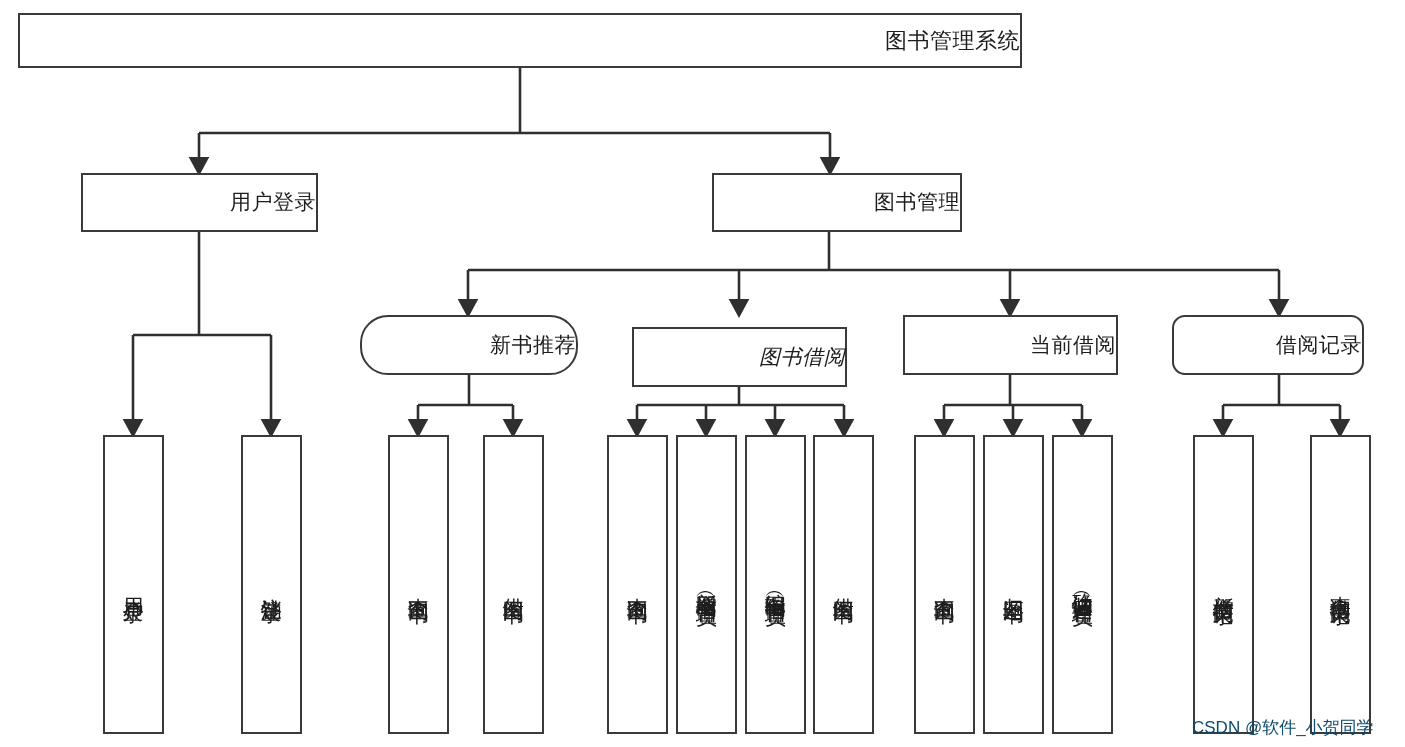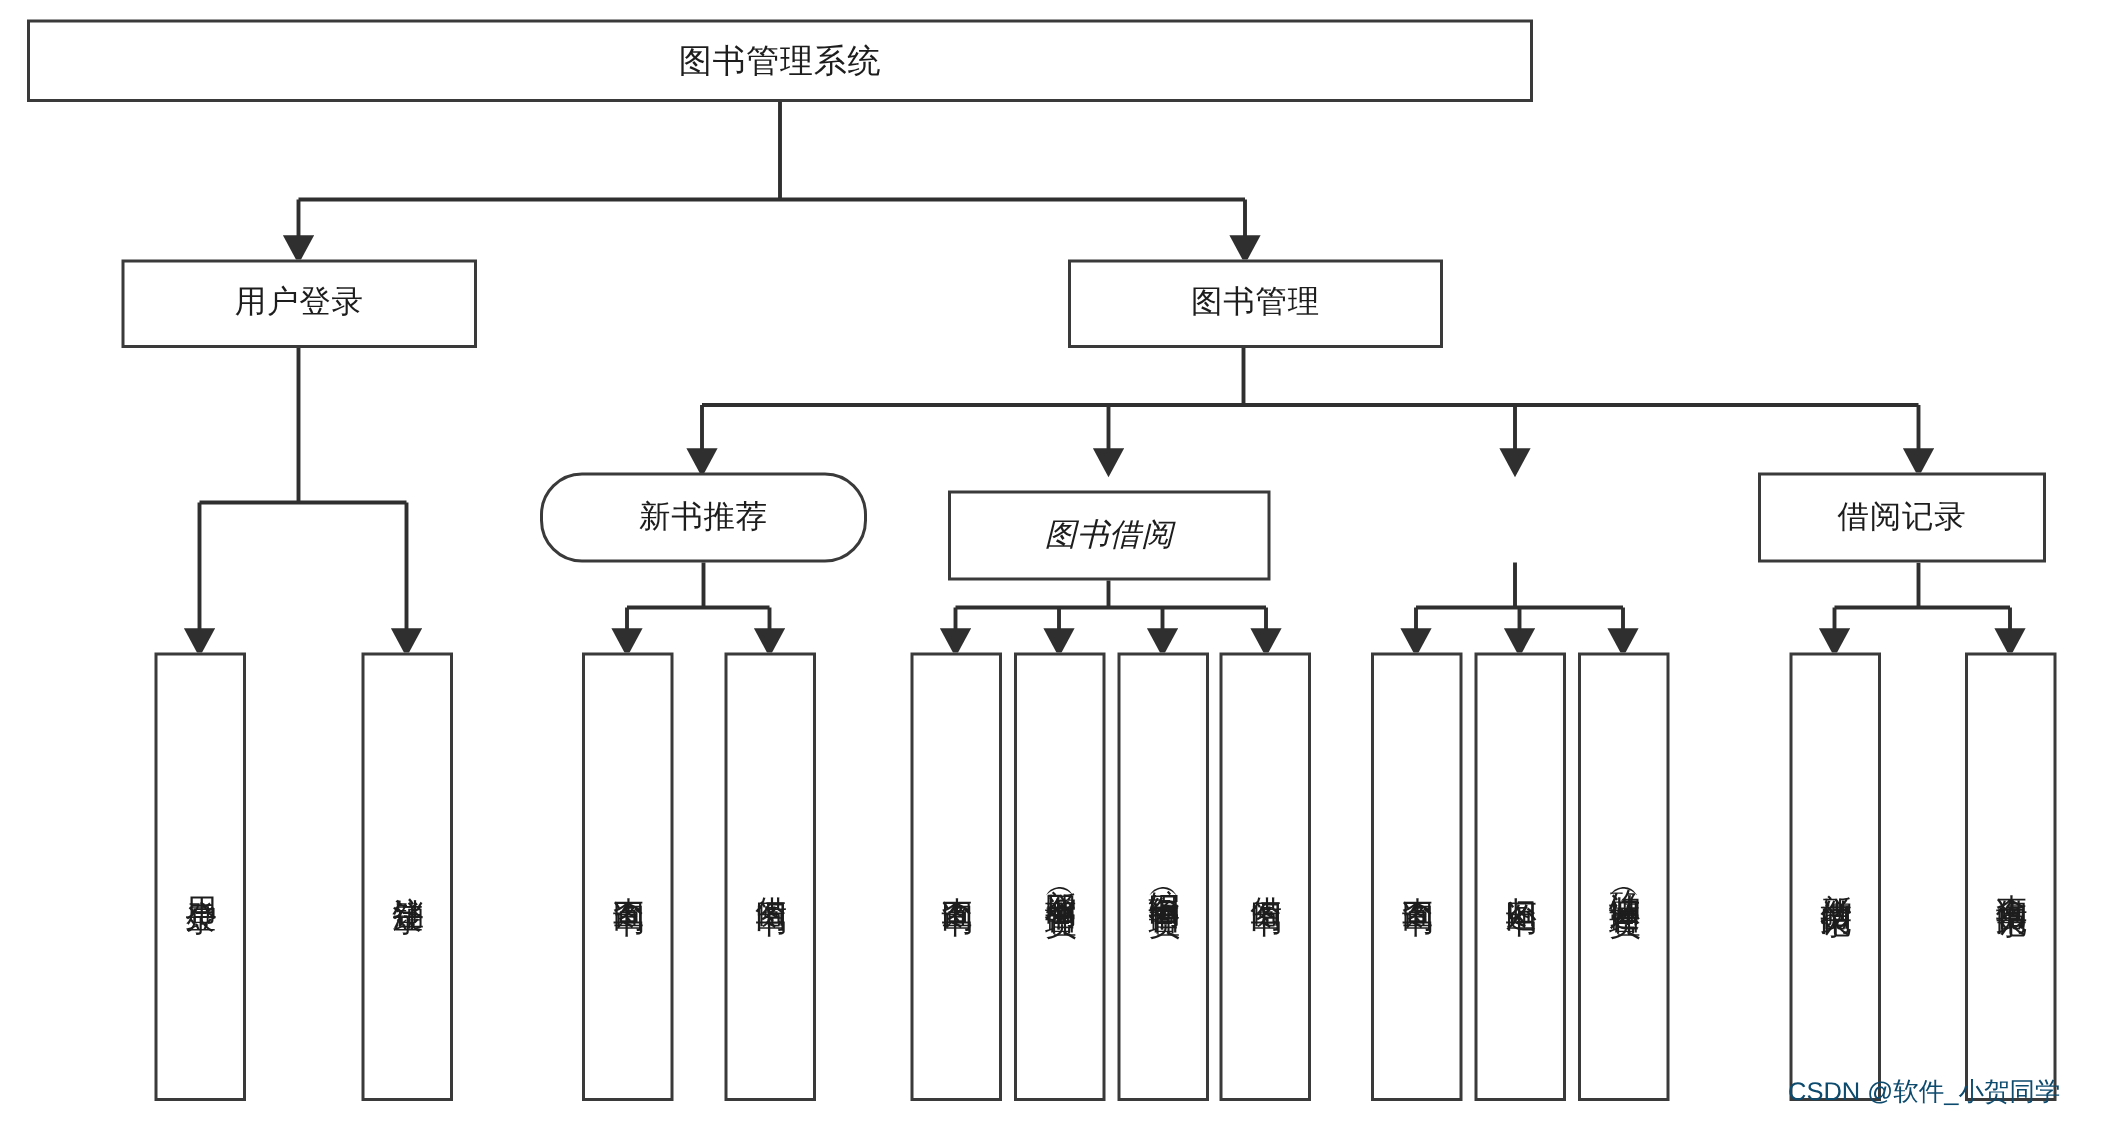--- a/index.html
+++ b/index.html
@@ -26,21 +26,21 @@
     height: 747px;
     pointer-events: none;
   }
   .node {
     position: absolute;
     box-sizing: border-box;
     background: #ffffff;
     border: 2.5px solid #3a3a3a;
     display: flex;
     align-items: center;
-    justify-content: center;
+    justify-content: flex-end;
     color: #1d1d1d;
     z-index: 2;
   }
   .node .label {
     display: block;
     text-align: center;
     line-height: 1.05;
     white-space: pre;
   }
   
@@ -142,22 +142,25 @@
   </div>
 
   <div class="node horiz" style="left:360px; top:315px; width:218px; height:60px;border-radius:28px;">
     <span class="label">新书推荐</span>
   </div>
 
   <div class="node horiz" style="left:632px; top:327px; width:215px; height:60px;font-style:italic;">
     <span class="label">图书借阅</span>
   </div>
 
-
-  <div class="node horiz" style="left:1172px; top:315px; width:192px; height:60px;">
+  <div class="node horiz" style="left:903px; top:315px; width:215px; height:60px;">
+    <span class="label">当前借阅</span>
+  </div>
+
+  <div class="node horiz" style="left:1172px; top:315px; width:192px; height:60px;border-radius:13px;">
     <span class="label">借阅记录</span>
   </div>
 
   <div class="node vert" style="left:103px; top:435px; width:61px; height:299px;">
     <span class="label">用户登录</span>
   </div>
 
   <div class="node vert" style="left:241px; top:435px; width:61px; height:299px;">
     <span class="label">注销登录</span>
   </div>

